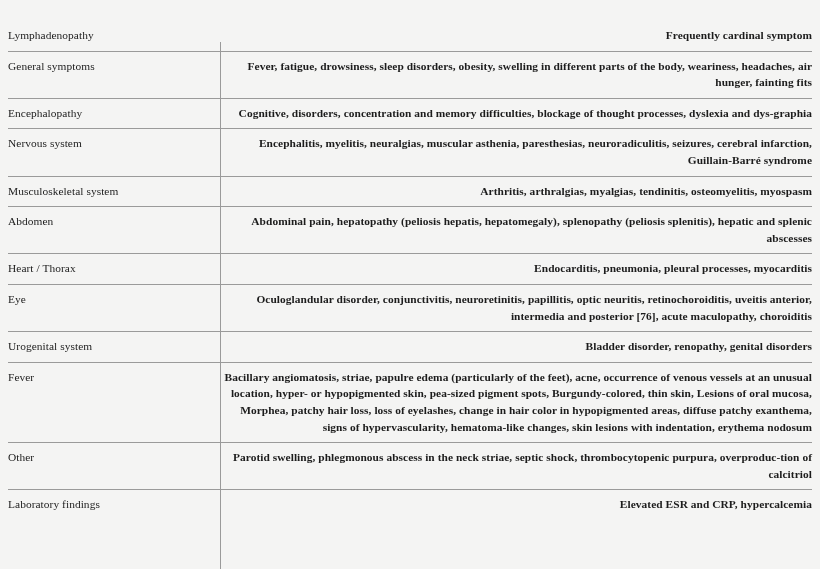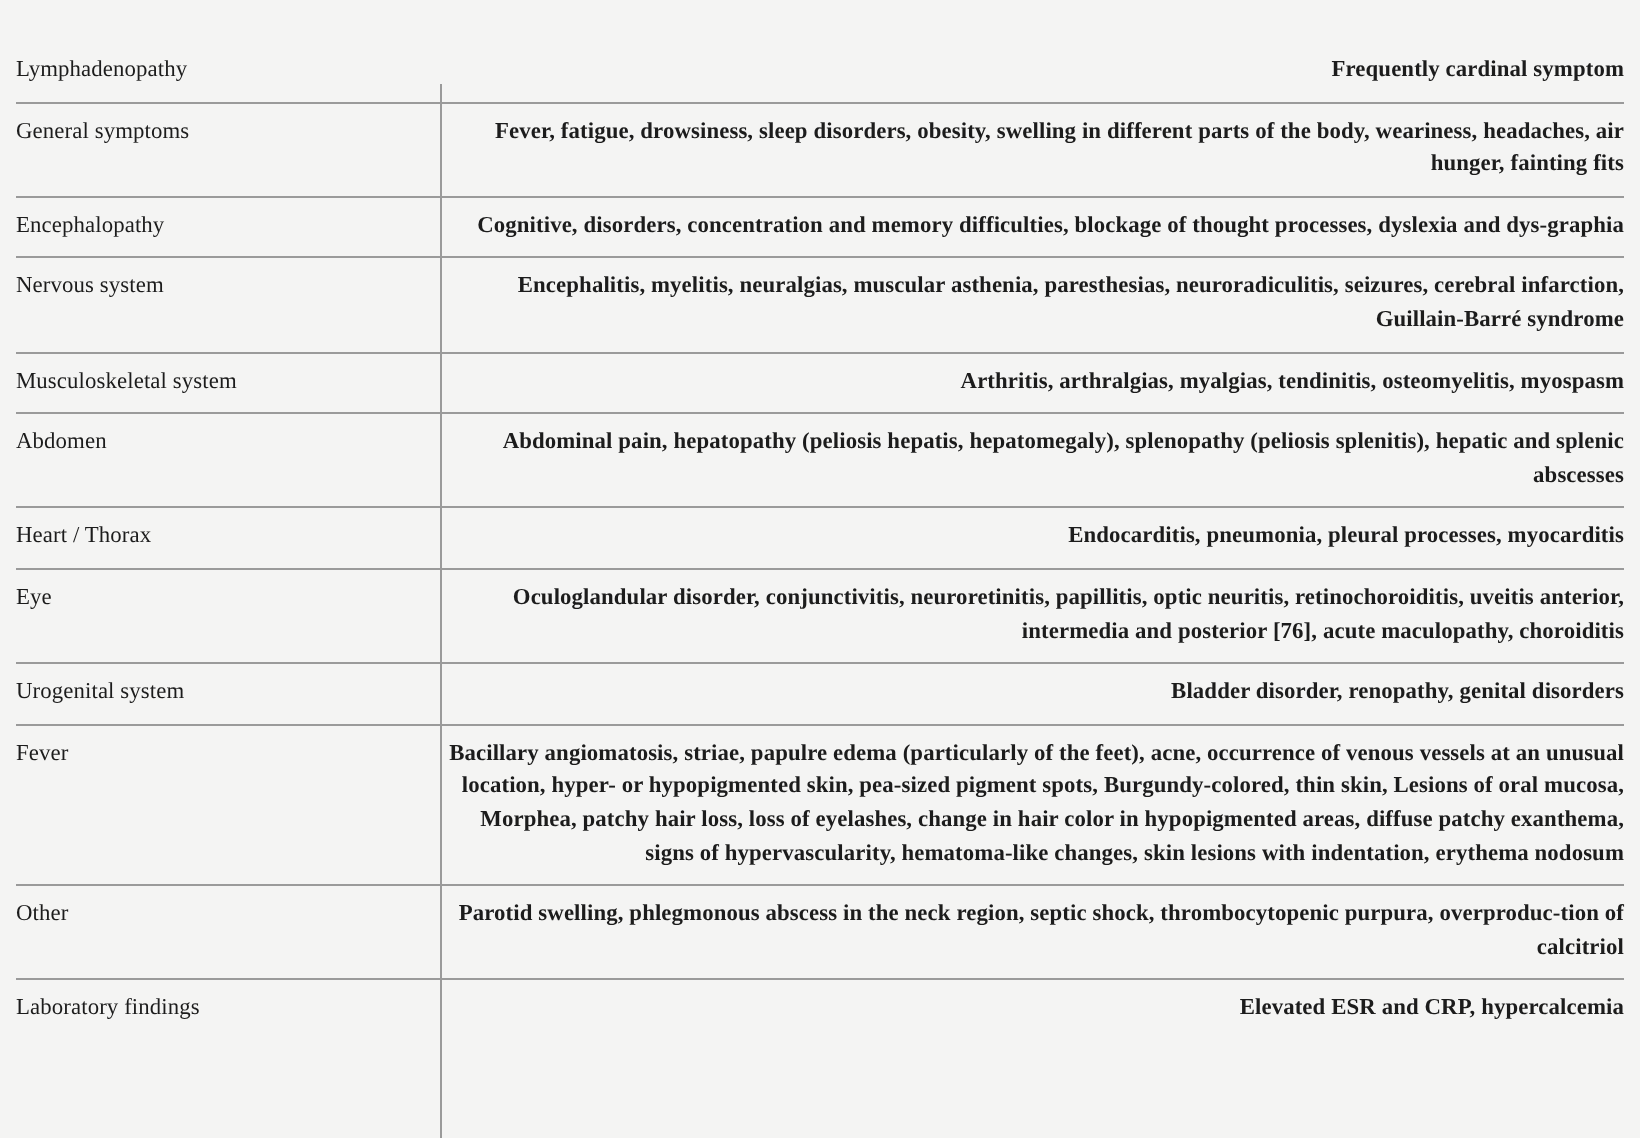--- a/index.html
+++ b/index.html
@@ -111,21 +111,21 @@
       <tr>
         <td class="cat-cell">Urogenital system</td>
         <td class="desc-cell">Bladder disorder, renopathy, genital disorders</td>
       </tr>
       <tr>
         <td class="cat-cell">Fever</td>
         <td class="desc-cell">Bacillary angiomatosis, striae, papulre edema (particularly of the feet), acne, occurrence of venous vessels at an unusual location, hyper- or hypopigmented skin, pea-sized pigment spots, Burgundy-colored, thin skin, Lesions of oral mucosa, Morphea, patchy hair loss, loss of eyelashes, change in hair color in hypopigmented areas, diffuse patchy exanthema, signs of hypervascularity, hematoma-like changes, skin lesions with indentation, erythema nodosum</td>
       </tr>
       <tr>
         <td class="cat-cell">Other</td>
-        <td class="desc-cell">Parotid swelling, phlegmonous abscess in the neck region, septic shock, thrombocytopenic purpura, overproduc-tion of calcitriol</td>
+        <td class="desc-cell">Parotid swelling, phlegmonous abscess in the neck striae, septic shock, thrombocytopenic purpura, overproduc-tion of calcitriol</td>
       </tr>
       <tr>
         <td class="cat-cell">Laboratory findings</td>
         <td class="desc-cell">Elevated ESR and CRP, hypercalcemia</td>
       </tr>
     </tbody>
   </table>
 
   <div class="col-divider"></div>
 

